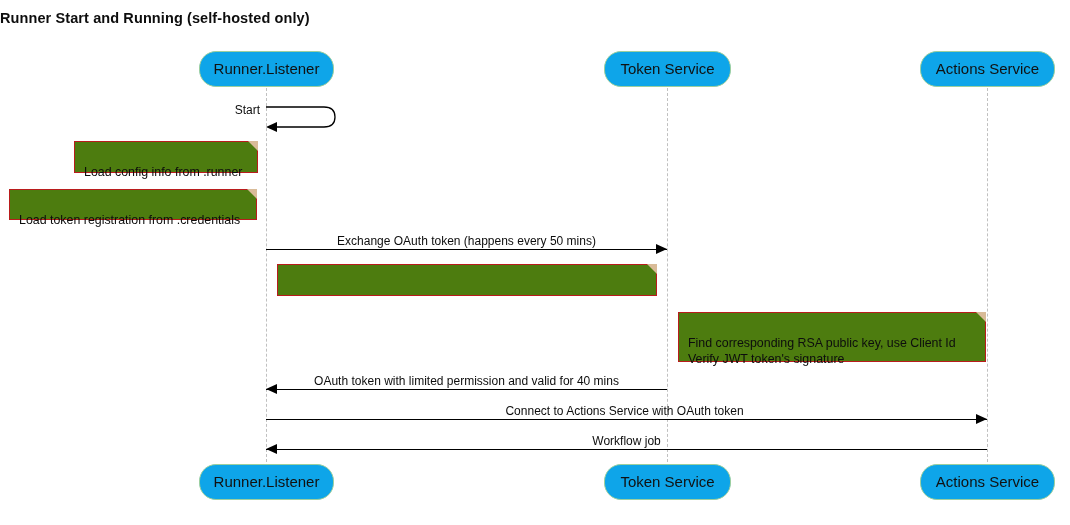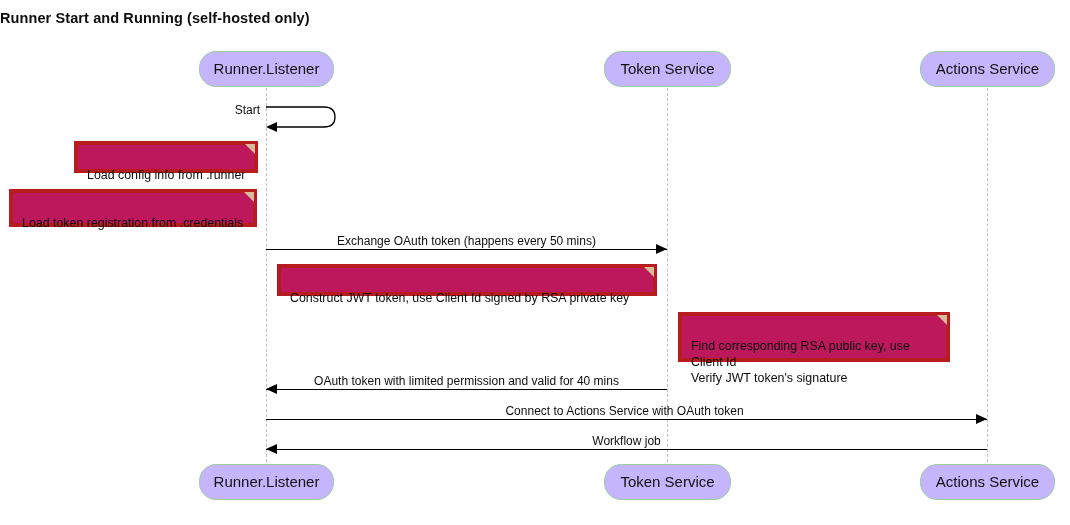--- a/index.html
+++ b/index.html
@@ -33,36 +33,36 @@
   
   .lifeline {
     position: absolute;
     width: 0;
     border-left: 1px dashed #c0c0c0;
   }
   
   .participant {
     position: absolute;
     box-sizing: border-box;
-    background: #c4b5fd;
+    background: #0ea5e9;
     border: 1px solid #9ccf9e;
     border-radius: 17px;
     height: 36px;
     line-height: 34px;
     text-align: center;
     font-size: 15px;
     color: #111111;
     white-space: nowrap;
   }
   
   .note {
     position: absolute;
     box-sizing: border-box;
-    background: #be185d;
-    border: 4px solid #b91c1c;
+    background: #4d7c0f;
+    border: 1px solid #b91c1c;
     font-size: 12.4px;
     color: #0d0d0d;
     padding: 6px 8px 6px 9px;
     line-height: 16px;
     white-space: pre-line;
   }
   .note .fold {
     position: absolute;
     top: -1px;
     right: -1px;
@@ -154,29 +154,28 @@
 
   <div class="msg" style="left:266px; top:449px; width:721px;"></div>
   <div class="arrowhead arrow-left" style="left:266px; top:444px;"></div>
   <div class="msg-label" style="left:266px; top:434px; width:721px;">Workflow job</div>
 
   <div class="note" style="left:74px; top:141px; width:184px; height:32px;">
     <span>Load config info from .runner</span>
     <span class="fold"></span>
   </div>
 
-  <div class="note" style="left:9px; top:189px; width:248px; height:38px;">
+  <div class="note" style="left:9px; top:189px; width:248px; height:31px;">
     <span>Load token registration from .credentials</span>
     <span class="fold"></span>
   </div>
 
   <div class="note" style="left:277px; top:264px; width:380px; height:32px;">
-    <span>Construct JWT token, use Client Id signed by RSA private key</span>
     <span class="fold"></span>
   </div>
 
-  <div class="note" style="left:678px; top:312px; width:272px; height:50px;">
+  <div class="note" style="left:678px; top:312px; width:308px; height:50px;">
     <span>Find corresponding RSA public key, use Client Id
 Verify JWT token's signature</span>
     <span class="fold"></span>
   </div>
 
 </div>
 
 </body></html>

